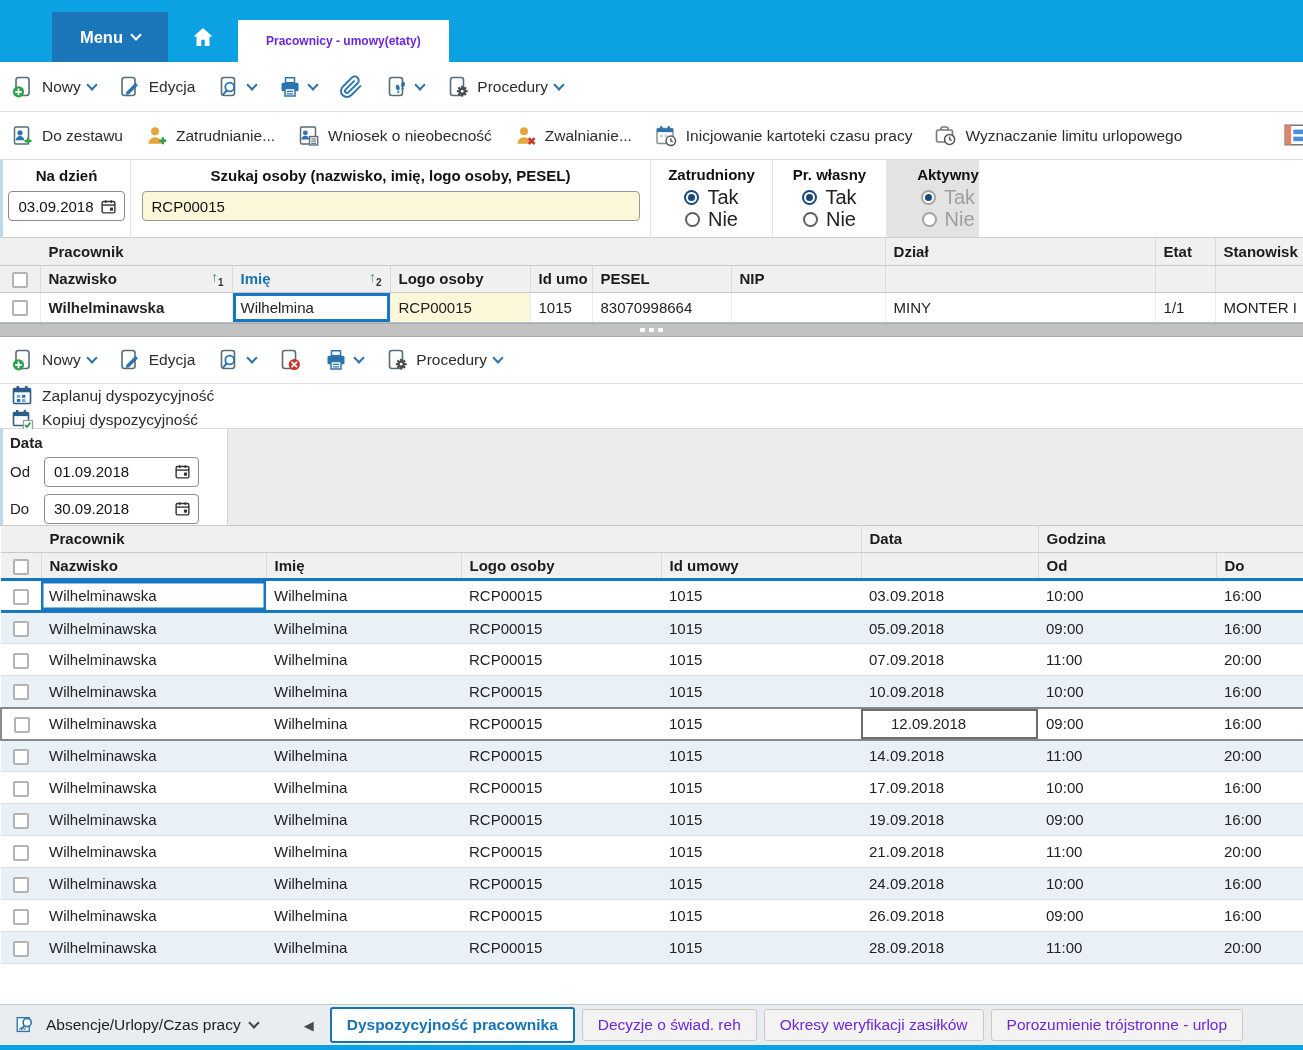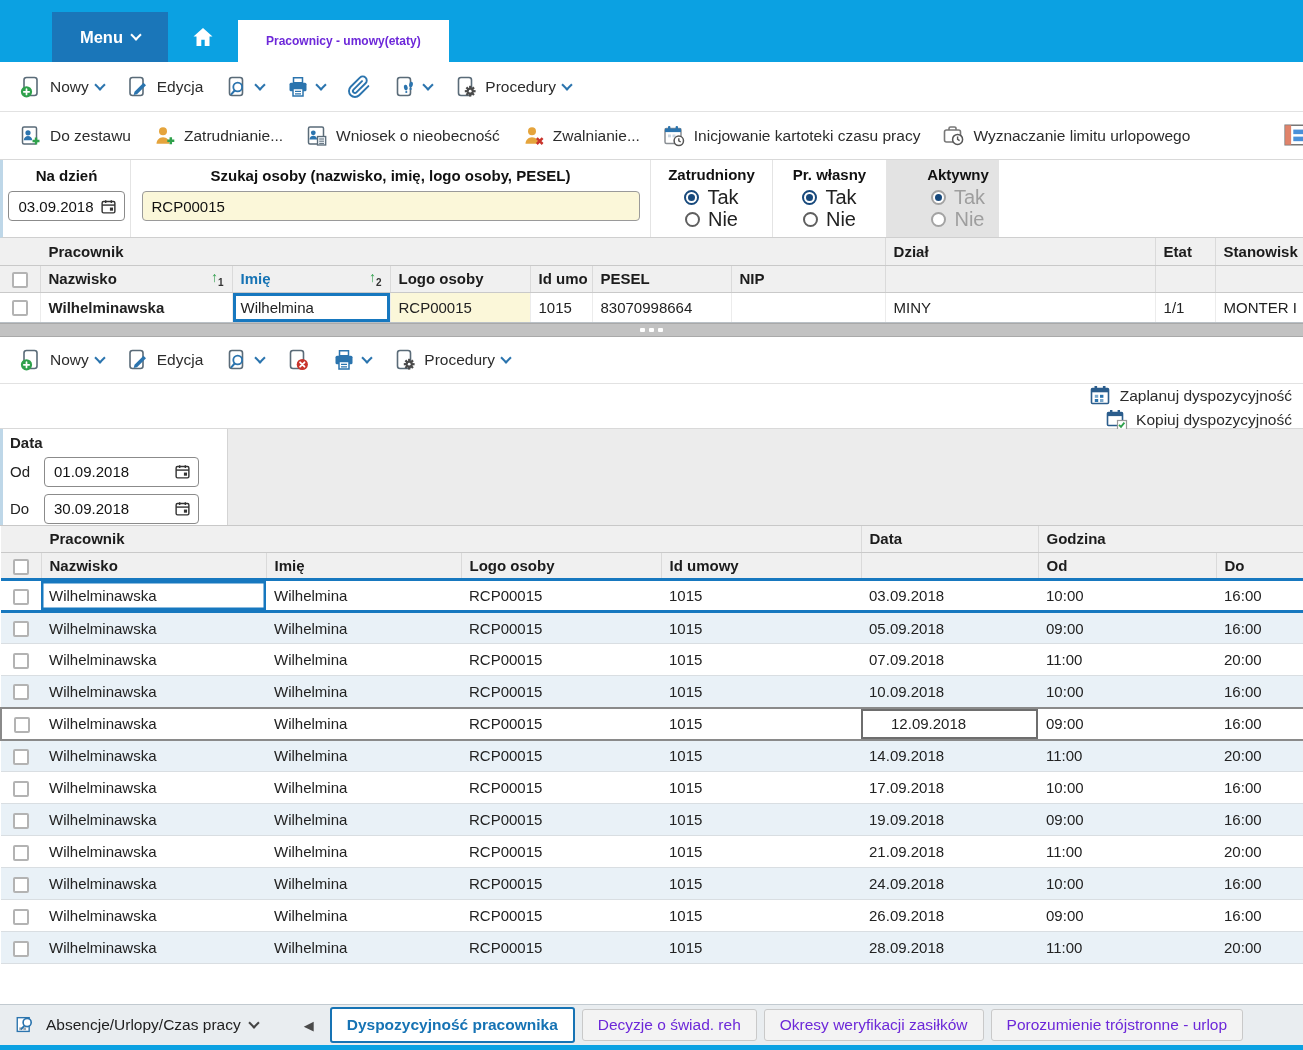--- a/index.html
+++ b/index.html
@@ -9,39 +9,39 @@
   
   .topbar { height:62px; background:#0ba1e2; display:flex; align-items:flex-end; flex:none; }
   .menu-btn { margin-left:52px; height:50px; width:116px; background:#1a76b9; color:#fff; font-weight:bold; font-size:16.5px; display:flex; align-items:center; justify-content:center; gap:9px; cursor:pointer; }
   .chev { width:8px; height:8px; border-right:2.4px solid #2b74ae; border-bottom:2.4px solid #2b74ae; transform:rotate(45deg); margin-top:-4px; display:inline-block; }
   .chev.white { border-color:#fff; }
   .chev.dark { border-color:#444; }
   .home-btn { width:70px; height:50px; display:flex; align-items:center; justify-content:center; cursor:pointer; }
   .top-tab { height:42px; background:#fff; padding:0 28px; display:flex; align-items:center; font-weight:bold; font-size:12px; color:#6d28d9; cursor:pointer; }
 
   
-  .tbar { background:#fff; display:flex; align-items:flex-end; border-bottom:1px solid #e2e2e2; padding-left:8px; flex:none; }
+  .tbar { background:#fff; display:flex; align-items:flex-start; border-bottom:1px solid #e2e2e2; padding-left:0; flex:none; }
   .tbar1 { height:50px; }
   .tbar2 { height:48px; border-bottom:1px solid #d9d9d9; position:relative; }
   .tbar3 { height:47px; }
   .tbar4 { height:45px; border-bottom:1px solid #d9d9d9;flex-direction:column; }
   .tbtn { display:flex; align-items:center; gap:7px; padding:0 11px; height:100%; font-size:15.5px; color:#2c2c2c; cursor:pointer; white-space:nowrap; }
   .tbtn svg { flex:none; }
   .edge-icon { position:absolute; right:-7px; top:10px; }
 
   
   .filterbar { height:78px; display:flex; border-bottom:1px solid #cfcfcf; border-left:3px solid #bed7e8; background:#fff; flex:none; }
   .f-col { padding:7px 10px 9px 10px; display:flex; flex-direction:column; border-right:1px solid #e4e4e4;align-items:center; }
   .f-label { font-weight:bold; font-size:15px; color:#111; margin-bottom:7px; white-space:nowrap; }
   .f-nadzien { width:128px; }
   .f-szukaj { width:520px; }
   .f-radio { width:122px; padding-top:6px; }
   .f-radio .f-label { margin-bottom:3px; }
   .f-radio2 { width:114px; }
-  .f-radio3 { width:112px; background:#e3e3e3; border-right:none;padding-left:40px; }
+  .f-radio3 { width:92px; background:#e3e3e3; border-right:none;padding-left:40px; }
   .f-radio3 .opt-label { color:#9e9e9e; }
   .f-rest { flex:1; border-right:none; }
   .opt-row { display:flex; align-items:center; gap:8px; height:22px; font-size:20px; cursor:pointer; }
   .radio { width:15px; height:15px; border-radius:50%; border:2px solid #5f5f5f; background:#fff; display:inline-block; position:relative; flex:none; }
   .radio.on { border-color:#17497c; }
   .radio.on::after { content:""; position:absolute; inset:2px; border-radius:50%; background:#17497c; }
   .radio.dis { border-color:#a3a3a3; }
   .dateinput { border:1px solid #8b8b8b; border-radius:4px; height:30px; background:#fff; display:flex; align-items:center; justify-content:space-between; padding:0 7px 0 9px; gap:6px; font-size:15px; color:#111; cursor:pointer; }
   .searchinput { border:1px solid #9a9a9a; border-radius:4px; height:30px; background:#fbf7d9; display:flex; align-items:center; padding:0 9px; font-size:15px; color:#111; width:498px; cursor:text; }
 

